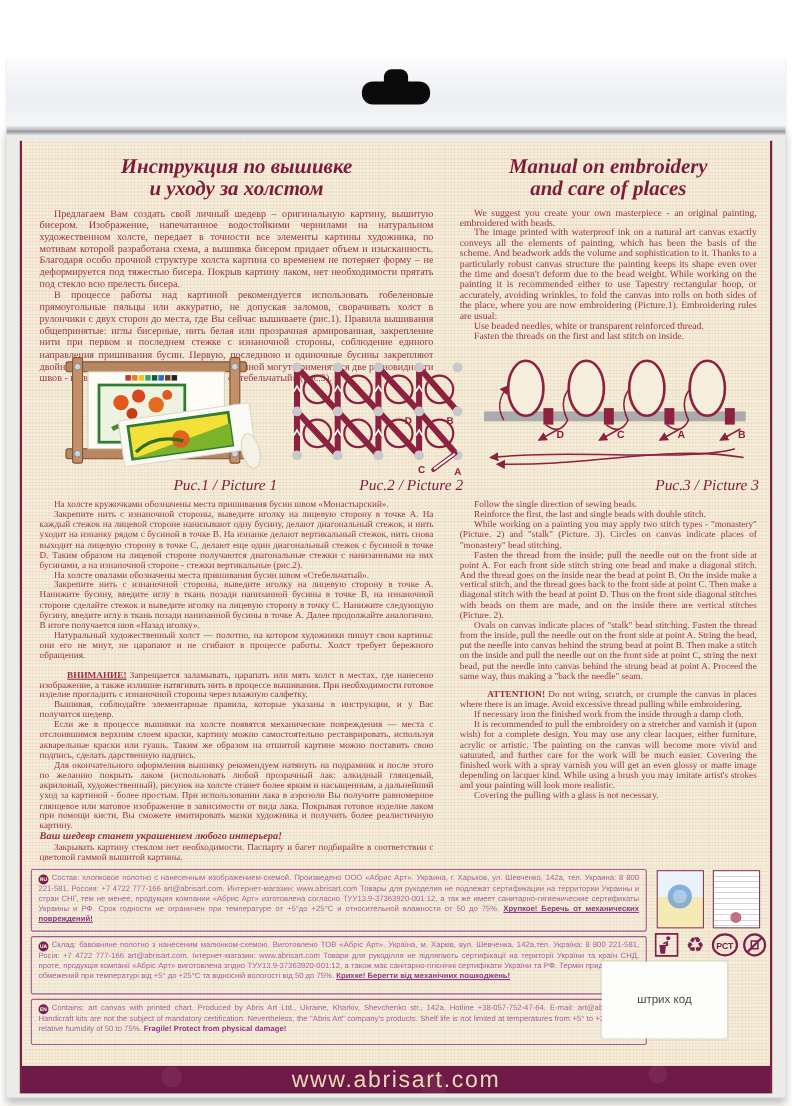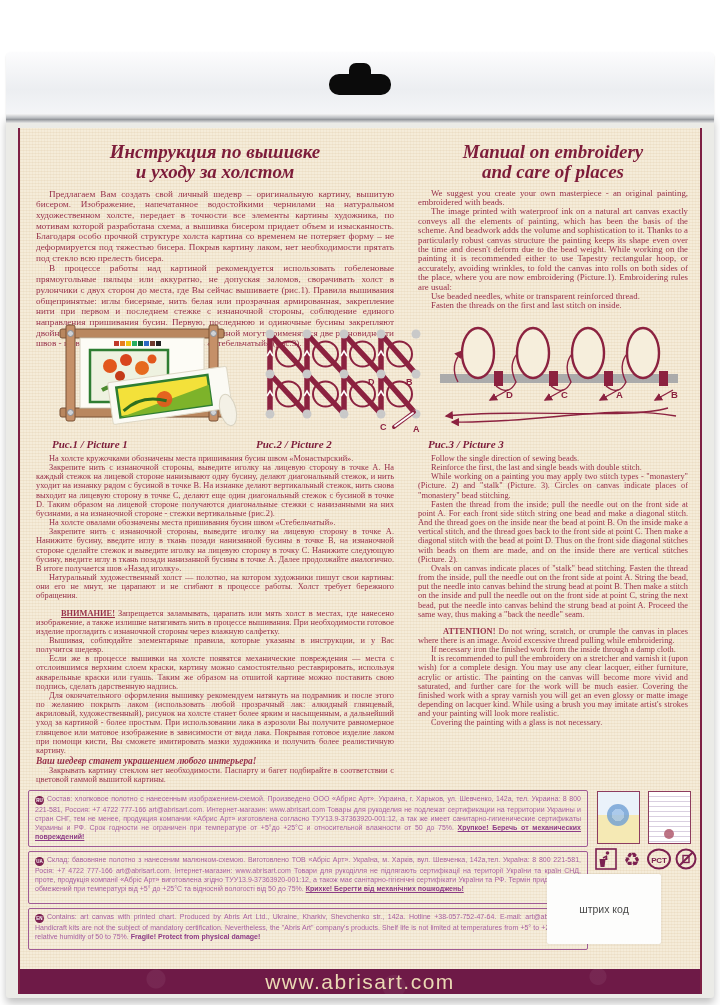--- a/index.html
+++ b/index.html
@@ -38,21 +38,21 @@
   .lbl{font-weight:bold;margin-right:3px;padding-left:12px;}
   .lbl.u{text-decoration:underline;}
   .closing{text-align:center;font-weight:bold;font-style:italic;color:#8b1f3e;margin-top:2px !important;font-size:9.4px !important;}
 
   
   .pic-band{top:196px;height:128px;}
   figure{position:absolute;top:0;margin:0;height:128px;}
   .fig1{left:16px;width:200px;}
   .fig2{left:220px;width:165px;}
   .fig3{left:392px;width:262px;}
-  figcaption{position:absolute;left:0;right:0;bottom:2px;text-align:left;font-weight:bold;font-style:italic;font-size:11px;color:#7d1c3a;}
+  figcaption{position:absolute;left:0;right:0;bottom:2px;text-align:right;font-weight:normal;font-style:italic;font-size:14px;color:#7d1c3a;}
 
   
   .info-strip{position:absolute;left:8px;top:662px;width:668px;height:160px;}
   .info-box{position:absolute;left:0;width:560px;border:1.5px solid #a05b95;border-radius:2px;padding:3px 6px;box-sizing:border-box;color:#a75fa0;overflow:hidden;background:rgba(255,255,255,.08);}
   .box-ru{top:0;height:57px;}
   .box-ua{top:61px;height:53px;}
   .box-en{top:118px;height:42px;}
   .info-box p{margin:0;font-family:"Liberation Sans",sans-serif;font-size:7px;line-height:9px;text-align:justify;}
   .badge{display:inline-block;width:9px;height:9px;border-radius:50%;background:#7c2050;color:#fff;font-size:4.5px;line-height:9px;text-align:center;vertical-align:-1px;margin-right:3px;font-family:"Liberation Sans",sans-serif;font-weight:bold;}
   .bold-tail{font-weight:bold;color:#8d3c86;}
@@ -292,21 +292,21 @@
         <p class="bp rule">Follow the single direction of sewing beads.</p>
         <p class="bp rule">Reinforce the first, the last and single beads with double stitch.</p>
         <p class="bp ind">While working on a painting you may apply two stitch types - "monastery" (Picture. 2) and "stalk" (Picture. 3). Circles on canvas indicate places of "monastery" bead stitching.</p>
         <p class="bp ind">Fasten the thread from the inside; pull the needle out on the front side at point A. For each front side stitch string one bead and make a diagonal stitch.  And the thread goes on the inside near the bead at point B. On the inside make a vertical stitch, and the thread goes back to the front side at point C.  Then make a diagonal stitch with the bead at point D. Thus on the front side diagonal stitches with beads on them are made, and on the inside there are vertical stitches (Picture. 2).</p>
         <p class="bp ind">Ovals on canvas indicate places of "stalk" bead stitching. Fasten the thread from the inside, pull the needle out on the front side at point A. String the bead, put the needle into canvas behind the strung bead at point B. Then make a stitch on the inside and pull the needle out on the front side at point C, string the next bead, put the needle into canvas behind the strung bead at point A. Proceed the same way, thus making a "back the needle" seam.</p>
         <p class="bp ind att">
           <span class="lbl">ATTENTION!</span><span>Do not wring, scratch, or crumple the canvas in places where there is an image. Avoid excessive thread pulling while embroidering.</span>
         </p>
         <p class="bp ind">If necessary iron the finished work from the inside through a damp cloth.</p>
         <p class="bp ind">It is recommended to pull the embroidery on a stretcher and varnish it (upon wish) for a complete design. You may use any clear lacquer, either furniture, acrylic or artistic. The painting on the canvas will become more vivid and saturated, and further care for the work will be much easier. Covering the finished work with a spray varnish you will get an even glossy or matte image depending on lacquer kind. While using a brush you may imitate artist's strokes and your painting will look more realistic.</p>
-        <p class="bp ind">Covering the painting with a glass is not necessary.</p>
+        <p class="bp ind">Covering the pulling with a glass is not necessary.</p>
       </div>
     </div>
 
     <div class="info-strip">
 
       <div class="info-box box-ru">
         <p>
           <span class="badge">RU</span><span>Состав: хлопковое полотно с нанесенным изображением-схемой. Произведено ООО «Абрис Арт». Украина, г. Харьков, ул. Шевченко, 142а, тел. Украина: 8 800 221-581, Россия: +7 4722 777-166 art@abrisart.com. Интернет-магазин: www.abrisart.com  Товары для рукоделия не подлежат сертификации на территории Украины и стран СНГ, тем не менее, продукция компании «Абрис Арт» изготовлена согласно ТУУ13.9-37363920-001:12, а так же имеет санитарно-гигиенические сертификаты Украины и РФ. Срок годности не ограничен при температуре от +5°до +25°С и относительной влажности от 50 до 75%.</span> <span class="bold-tail">Хрупкое! Беречь от механических повреждений!</span>
         </p>
       </div>

